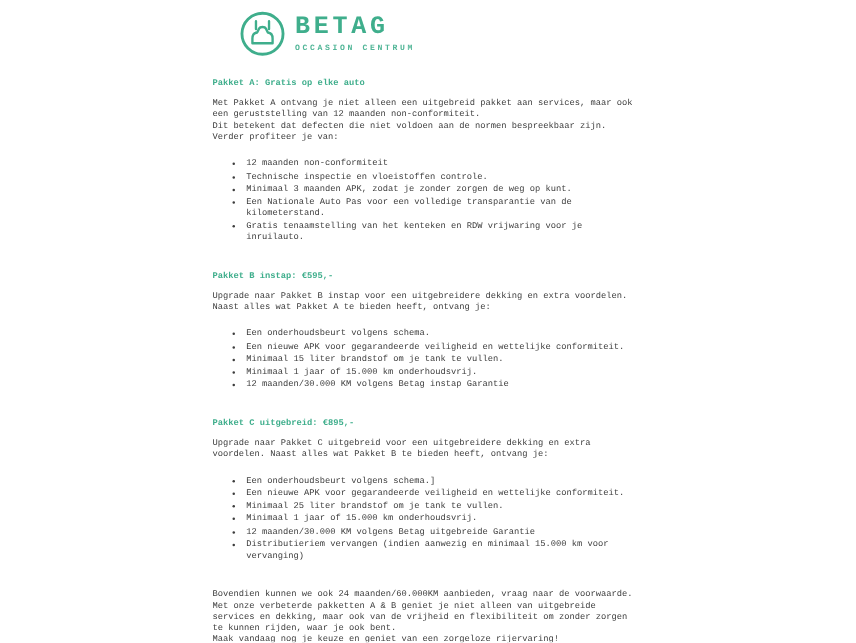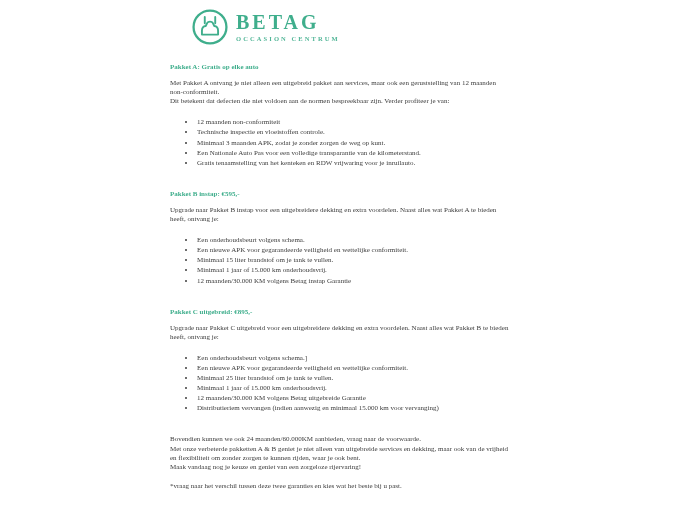--- a/index.html
+++ b/index.html
@@ -1,21 +1,21 @@
 <!DOCTYPE html>
 <html style="--green: #3fae8c;"><head>
 <meta charset="utf-8">
 <style>
   :root { --green:#3fae8c; }
   * { box-sizing:border-box; }
   html,body { margin:0; padding:0; background:#ffffff; }
   .page {
     position:relative; width:635px; height:514px; overflow:hidden;
     background:#ffffff; color:#3c3c3c;
-    font-family:Liberation Serif, serif;
+    font-family:Liberation Mono, monospace;
   }
   .logo {
     position:absolute; left:191px; top:8px;
     display:flex; align-items:center; gap:7px;
   }
   .logo-icon { display:block; width:38px; height:38px; }
   .brand {
     color:var(--green); font-size:20px; font-weight:bold;
     letter-spacing:3px; line-height:1;
   }

